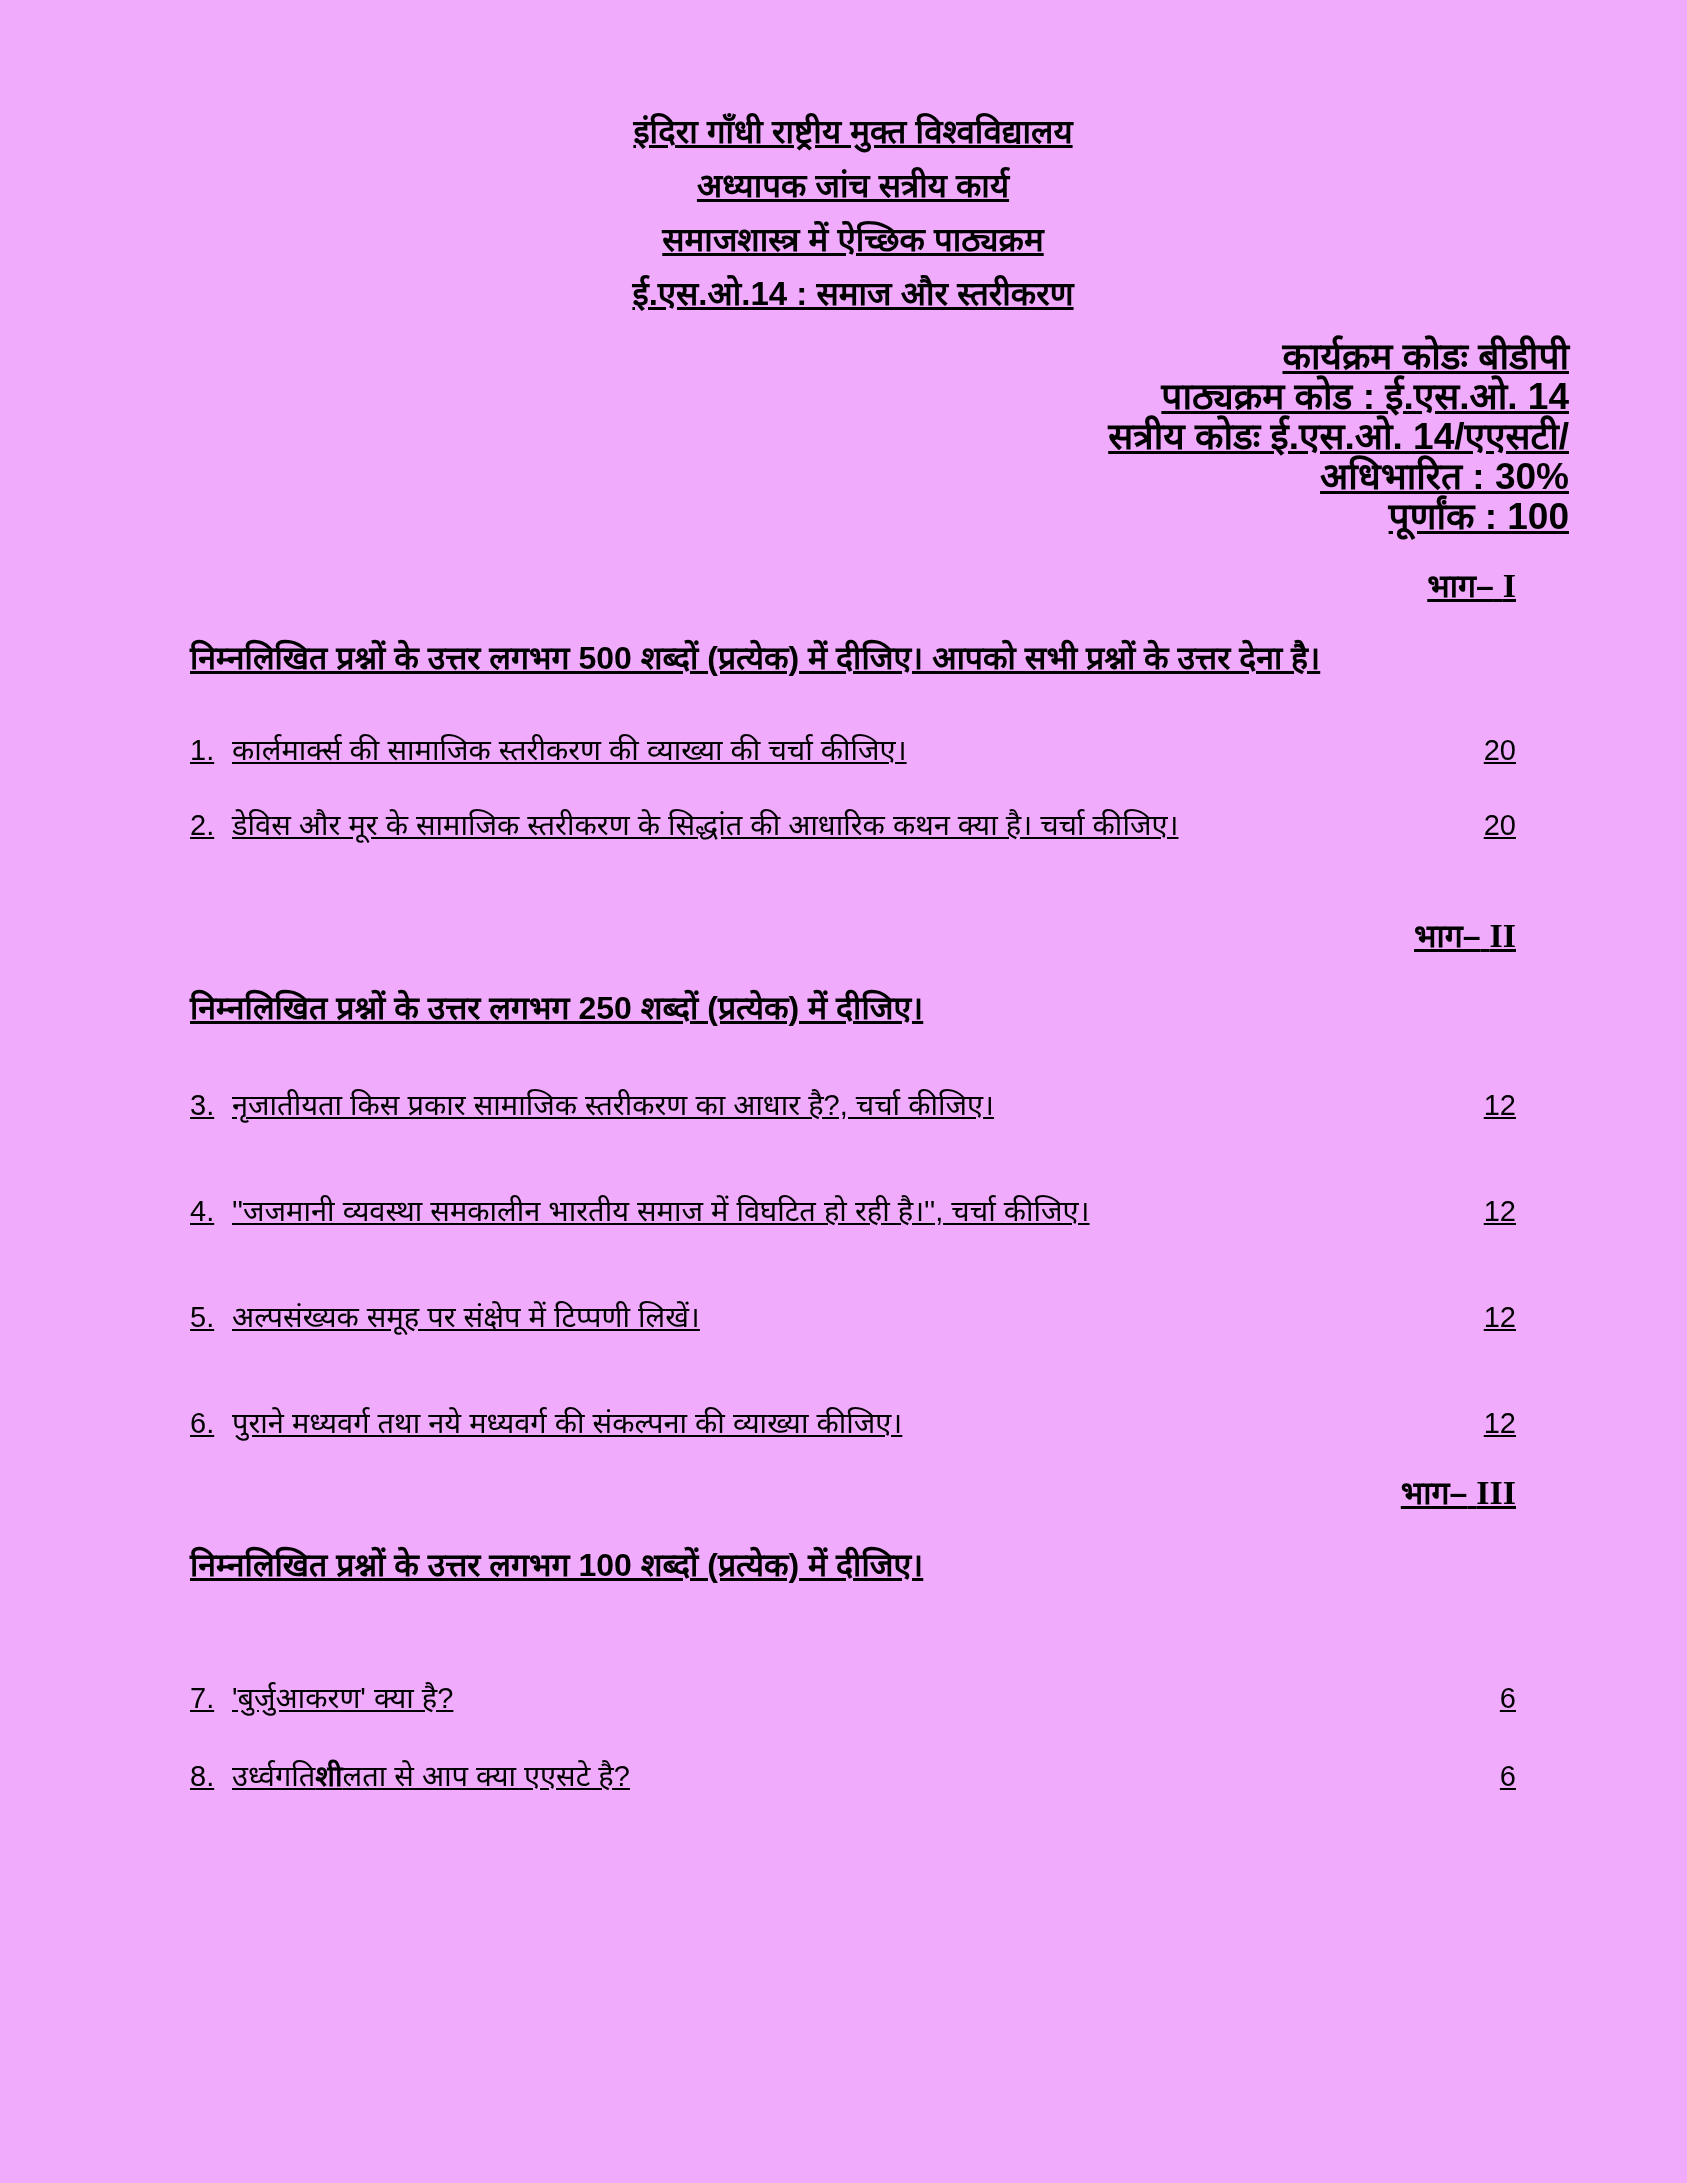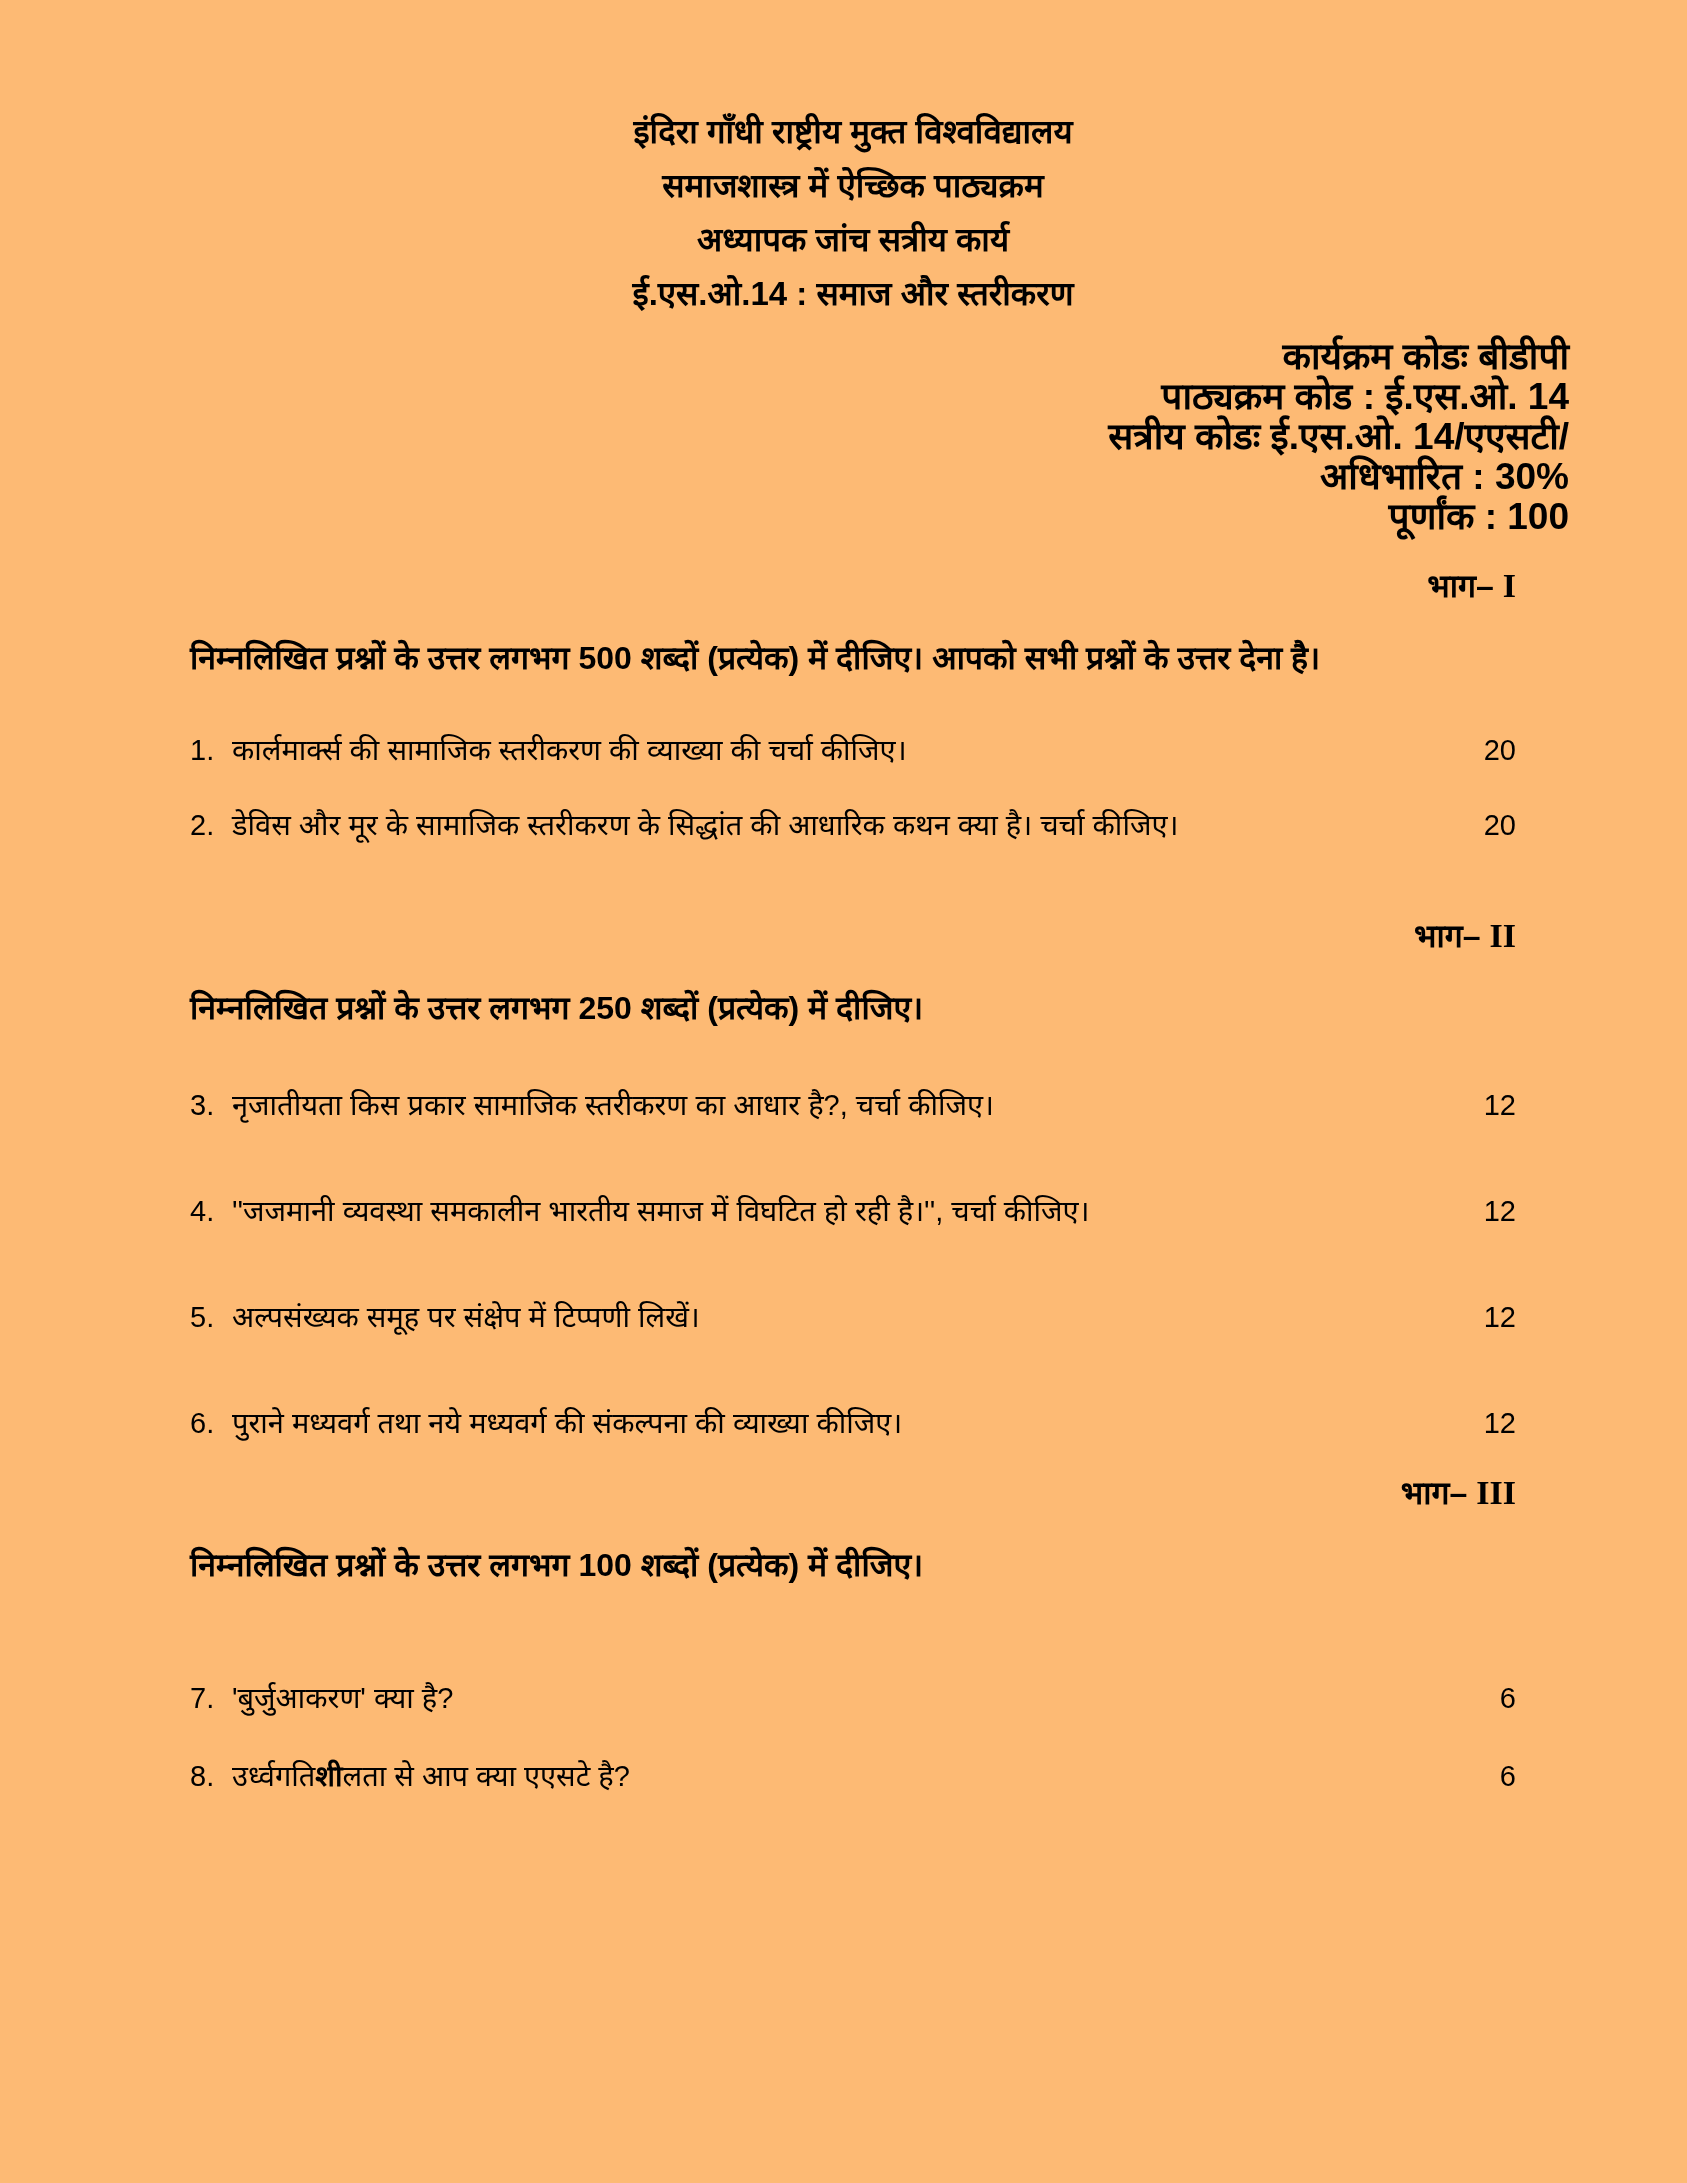--- a/index.html
+++ b/index.html
@@ -11,21 +11,22 @@
     width: 1687px;
     height: 2183px;
     position: relative;
     overflow: hidden;
     color: #000000;
     font-family: "Liberation Sans", "DejaVu Sans", sans-serif;
   }
   .page {
     position: absolute;
     inset: 0;
-    background: #fdba74;
+    background: #f0abfc;
+    text-decoration: underline;
   }
   .content {
     margin-left: 190px;
     margin-right: 171px; 
   }
   
   .header-block {
     padding-top: 105px;
     text-align: center;
     font-weight: bold;
@@ -92,22 +93,22 @@
   .mt-q8 { margin-top: 37px; }
 </style>
 </head>
 <body>
 
 <div class="page">
   <div class="content">
 
     <div class="header-block">
       <div>इंदिरा गाँधी राष्ट्रीय मुक्त विश्वविद्यालय</div>
+      <div>अध्यापक जांच सत्रीय कार्य</div>
       <div>समाजशास्त्र में ऐच्छिक पाठ्यक्रम</div>
-      <div>अध्यापक जांच सत्रीय कार्य</div>
       <div>ई.एस.ओ.14 : समाज और स्तरीकरण</div>
     </div>
 
     <div class="codes-block">
       <div>कार्यक्रम कोडः बीडीपी</div>
       <div>पाठ्यक्रम कोड : ई.एस.ओ. 14</div>
       <div>सत्रीय कोडः ई.एस.ओ. 14/एएसटी/</div>
       <div>अधिभारित : 30%</div>
       <div>पूर्णांक : 100</div>
     </div>

